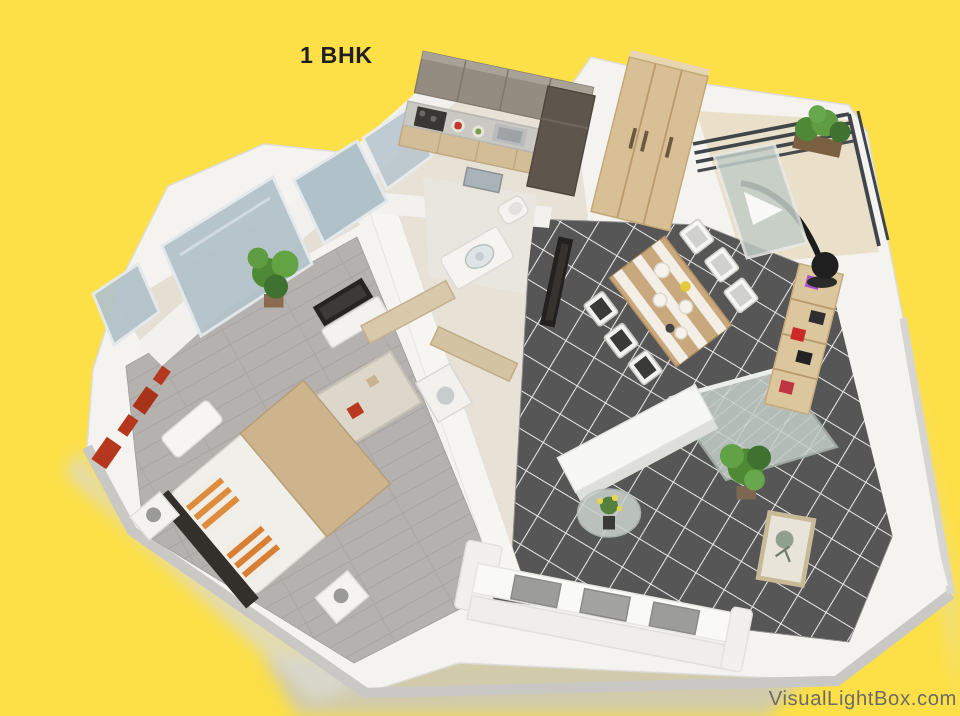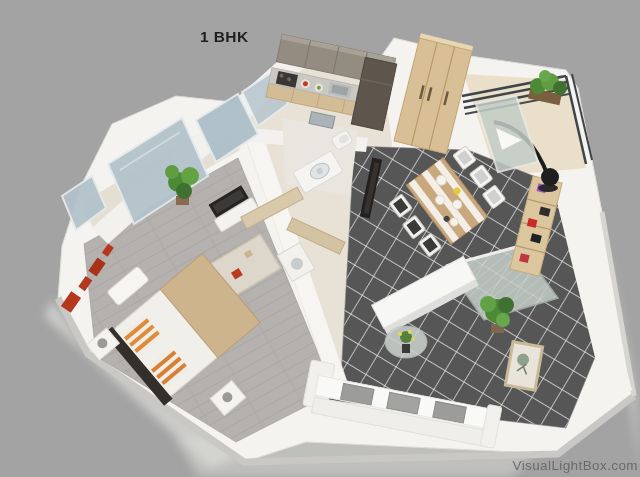--- a/index.html
+++ b/index.html
@@ -1,16 +1,16 @@
 <!DOCTYPE html>
 <html><head>
 <meta charset="utf-8">
 <style>
   html,body{margin:0;padding:0;background:#ffffff;}
-  .canvas{position:relative;width:640px;height:477px;background:#a3a3a3;overflow:hidden;
+  .canvas{position:relative;width:640px;height:477px;background:#fde047;overflow:hidden;
           font-family:"Liberation Sans",sans-serif;}
   svg{position:absolute;left:0;top:0;display:block;}
   .title-text{font-weight:bold;font-size:15.5px;letter-spacing:.4px;fill:#1f1f1f;}
   .watermark-text{font-size:13.5px;letter-spacing:.4px;fill:#6b6b6b;}
 </style>
 </head>
 <body>
 
 <div class="canvas">
 <svg width="640" height="477" viewBox="0 0 640 477">

